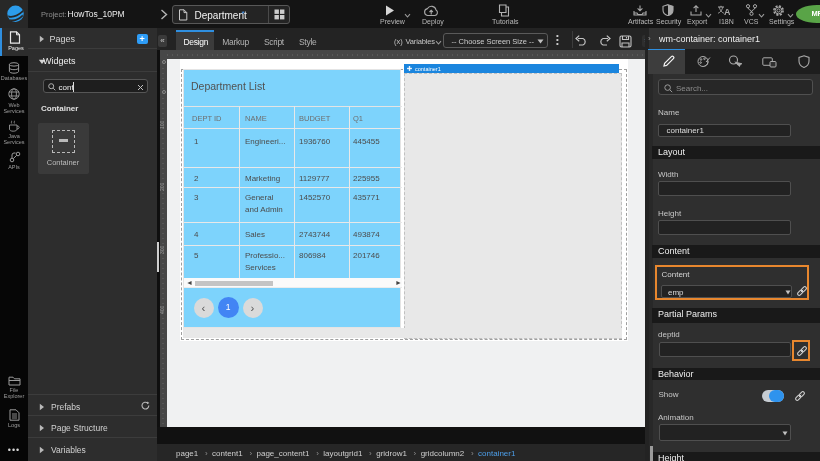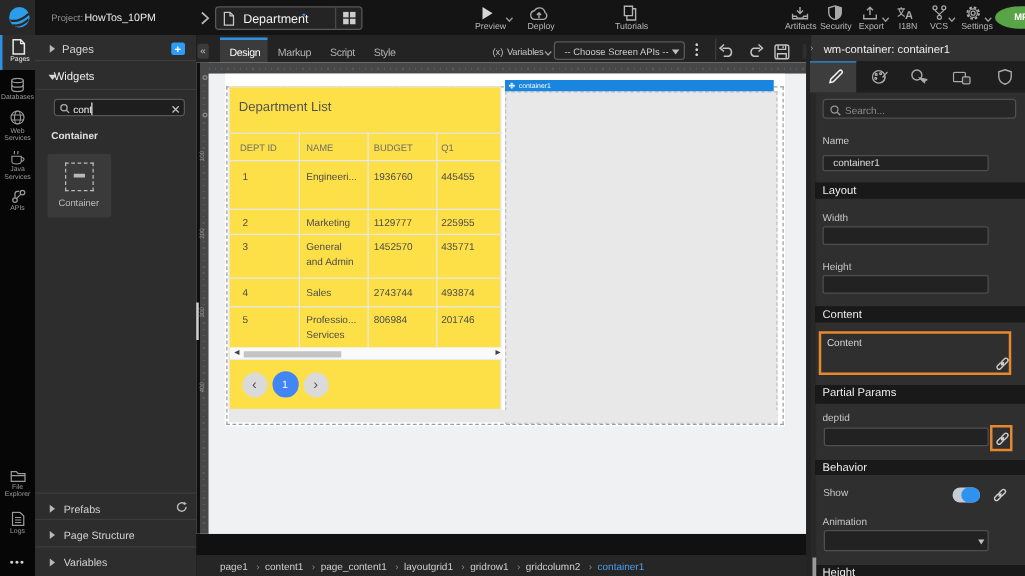--- a/index.html
+++ b/index.html
@@ -242,21 +242,21 @@
     <span class="abs" style="left:26.5px;top:8.5px;font-size:8.5px;letter-spacing:-0.3px;color:#fdfdfd">Design</span>
     <span class="abs" style="left:65.3px;top:8.5px;font-size:8.5px;letter-spacing:-0.3px;color:#b2b2b2">Markup</span>
     <span class="abs" style="left:107px;top:8.5px;font-size:8.5px;letter-spacing:-0.3px;color:#b2b2b2">Script</span>
     <span class="abs" style="left:142px;top:8.5px;font-size:8.5px;letter-spacing:-0.3px;color:#b2b2b2">Style</span>
     <span class="abs" style="left:237px;top:8.5px;font-size:7.5px;color:#c5c5c5">(x)</span>
     <span class="abs" style="left:248.5px;top:8.5px;font-size:7.5px;letter-spacing:-0.15px;color:#c5c5c5">Variables</span>
     <svg class="abs" style="left:277.5px;top:11.5px" width="7" height="6" viewBox="0 0 7 6">
         <path d="M1 1.2 L3.5 4 L6 1.2" stroke="#9a9a9a" stroke-width="1.1" fill="none"></path>
       </svg>
     <div class="abs" style="left:285.5px;top:4.5px;width:105px;height:15px;background:#242424;border:1px solid #5a5a5a;border-radius:3px">
-      <span class="abs" style="left:8px;top:3.5px;font-size:7.5px;color:#cdcdcd">-- Choose Screen APIs --</span>
+      <span class="abs" style="left:8px;top:3.5px;font-size:7.5px;color:#cdcdcd">-- Choose Screen Size --</span>
       <svg class="abs" style="left:93px;top:5px" width="7" height="5" viewBox="0 0 7 5">
           <path d="M0.5 0.5 L3.5 4.5 L6.5 0.5 Z" fill="#c0c0c0"></path>
         </svg>
     </div>
     <div class="abs" style="left:399px;top:6px;color:#d0d0d0;font-size:8px;line-height:4px;letter-spacing:0">•<br>•<br>•</div>
     <div class="abs" style="left:414.5px;top:3px;width:1px;height:17px;background:#3c3c3c"></div>
     <svg class="abs" style="left:418px;top:7px" width="13" height="11" viewBox="0 0 13 11">
         <path d="M3 3.5 H8 A3.5 3.5 0 0 1 8 10 H4" fill="none" stroke="#c3c3c3" stroke-width="1.2"></path>
         <path d="M4.2 0.6 L1 3.5 L4.2 6.2" fill="none" stroke="#c3c3c3" stroke-width="1.2"></path>
       </svg>
@@ -294,21 +294,21 @@
     <div class="abs" style="left:247px;top:23px;width:218px;height:265.5px;background:#e8e8e8;border:1px dashed #c0c0c0"></div>
     <div class="abs" style="left:247px;top:14.2px;width:215px;height:8.8px;background:#1a85de">
       <svg class="abs" style="left:3px;top:2px" width="5" height="5" viewBox="0 0 6 6">
           <path d="M3 0.2 V5.8 M0.2 3 H5.8" stroke="#fff" stroke-width="1.1" fill="none"></path>
           <path d="M1.7 1.5 L3 0.2 L4.3 1.5 M1.7 4.5 L3 5.8 L4.3 4.5 M1.5 1.7 L0.2 3 L1.5 4.3 M4.5 1.7 L5.8 3 L4.5 4.3" stroke="#fff" stroke-width="0.7" fill="none"></path>
         </svg>
       <span class="abs" style="left:11px;top:1.5px;font-size:5.5px;color:#fff">container1</span>
     </div>
     <div class="abs" style="left:26px;top:278.2px;width:439px;height:10.3px;background:#e8e8e8"></div>
 
-    <div class="abs" id="card" style="left:26px;top:19px;width:218px;height:259px;background:#fde047;border:1px solid #e4e4e4">
+    <div class="abs" id="card" style="left:26px;top:19px;width:218px;height:259px;background:#7dd3fc;border:1px solid #e4e4e4">
       <span class="abs" style="left:7px;top:9.5px;font-size:10.5px;color:#515151">Department List</span>
       <div class="abs" style="left:0;top:36px;width:218px;height:1px;background:#e4e4e4"></div>
 
       <span class="abs thd" style="left:8px;top:44px">DEPT ID</span>
       <span class="abs thd" style="left:61px;top:44px">NAME</span>
       <span class="abs thd" style="left:115px;top:44px">BUDGET</span>
       <span class="abs thd" style="left:169px;top:44px">Q1</span>
 
       <div class="abs colline" style="left:55px"></div>
       <div class="abs colline" style="left:109.5px"></div>
@@ -401,20 +401,26 @@
     <span class="flabel" style="left:13px;top:79.5px">Name</span>
     <div class="finput" style="top:95.5px">container1</div>
     <div class="band" style="top:117.5px">Layout</div>
     <span class="flabel" style="left:13px;top:141.5px">Width</span>
     <div class="finput" style="top:152.5px;height:15.5px"></div>
     <span class="flabel" style="left:13px;top:180.5px">Height</span>
     <div class="finput" style="top:191.5px;height:15.5px"></div>
     <div class="band" style="top:216.5px">Content</div>
     <div class="abs" style="left:9.5px;top:236.5px;width:154px;height:35px;border:2px solid #e8872e">
       <span class="flabel" style="left:5px;top:3.5px;color:#d6d6d6">Content</span>
+      <div class="abs" style="left:4.5px;top:18px;width:131px;height:13px;background:#222;border:1px solid #4f4f4f;border-radius:2px">
+        <span class="abs" style="left:6px;top:2.5px;font-size:8px;color:#ddd">emp</span>
+        <svg class="abs" style="left:123px;top:4.5px" width="6" height="5" viewBox="0 0 6 5">
+            <path d="M0.5 0.5 L3 4.5 L5.5 0.5 Z" fill="#c0c0c0"></path>
+          </svg>
+      </div>
       <svg class="abs chain" style="left:139px;top:18.5px" width="12" height="12" viewBox="0 0 12 12">
           <g fill="none" stroke="#cfcfcf" stroke-width="1.1">
             <path d="M4.8 7.2 L7.2 4.8" stroke-width="1"></path>
             <rect x="6.2" y="1.2" width="3.2" height="6" rx="1.6" transform="rotate(45 7.8 4.2)"></rect>
             <rect x="2.6" y="4.8" width="3.2" height="6" rx="1.6" transform="rotate(45 4.2 7.8)"></rect>
           </g>
         </svg>
     </div>
     <div class="band" style="top:280px;height:14.5px">Partial Params</div>
     <span class="flabel" style="left:13px;top:301.5px">deptid</span>

